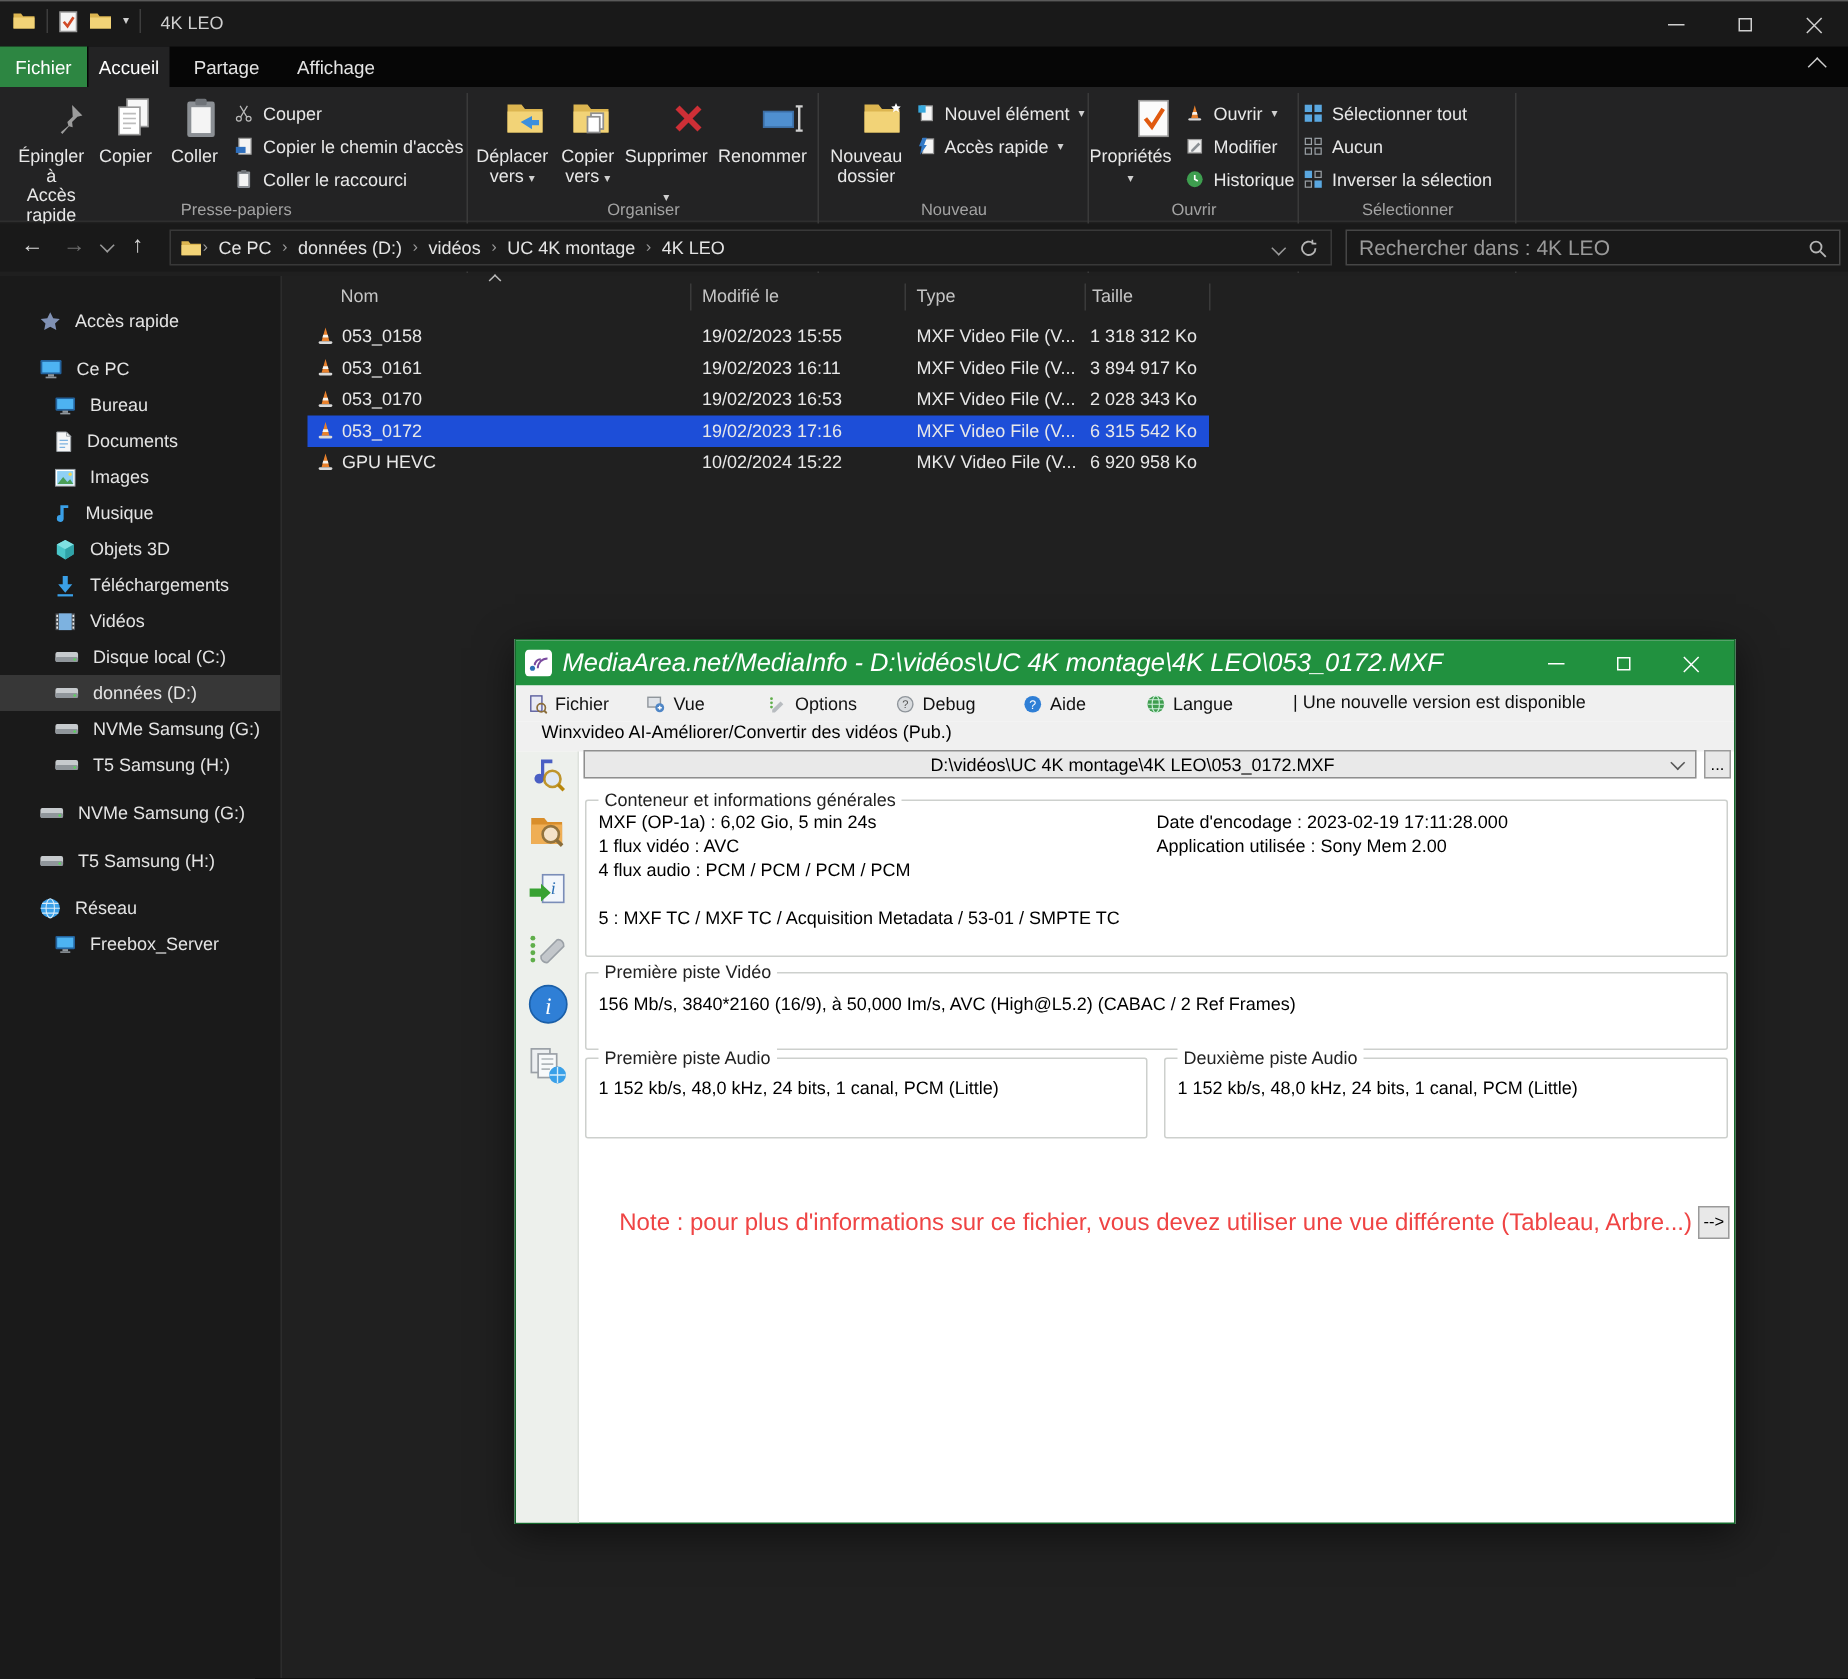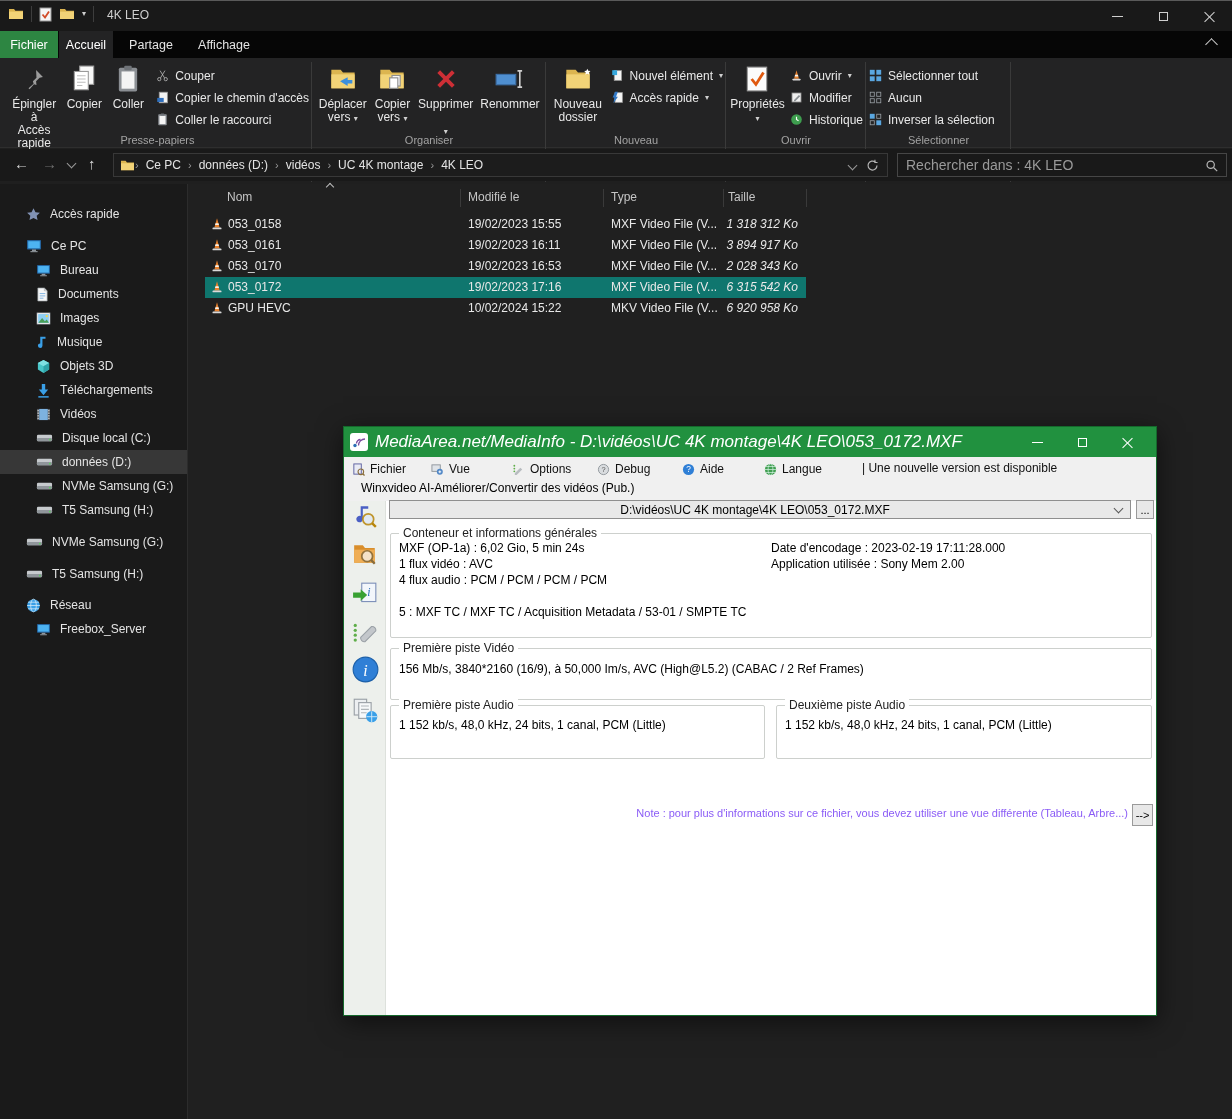--- a/index.html
+++ b/index.html
@@ -33,21 +33,21 @@
   .tab-view { left:190px; width:68px; color:#e4e4e4; }
   .ribbon-collapse { position:absolute; right:16px; top:9px; width:9px; height:9px;
     border-left:1.6px solid #cfcfcf; border-top:1.6px solid #cfcfcf; transform:rotate(45deg); }
 
   
   .ribbon { position:absolute; top:57px; left:0; width:100%; height:90px; background:#232324; border-bottom:1px solid #2e2e2e; }
   .rgroup { position:absolute; top:0; height:90px; }
   .rgsep { position:absolute; top:4px; width:1px; height:120px; background:#3a3a3a; }
   .grouplabel { position:absolute; bottom:2px; left:0; width:100%; text-align:center; font-size:11px; color:#a3a3a3; }
   .bigrow { display:flex; align-items:flex-start; padding-top:3px; }
-  .bigbtn { display:flex; flex-direction:column; align-items:center; padding:1px 5px; min-width:44px; }
+  .bigbtn { display:flex; flex-direction:column; align-items:flex-end; padding:1px 5px; min-width:44px; }
   .bigbtn .ic { height:34px; display:flex; align-items:center; justify-content:center; }
   .bigbtn .lbl { font-size:12px; line-height:13px; text-align:center; white-space:pre-line; color:#e8e8e8; margin-top:2px; }
   .caret { font-size:8px; color:#cfcfcf; line-height:8px; }
   .smallcol { display:flex; flex-direction:column; gap:5px; padding-top:6px; }
   .smallbtn { display:flex; align-items:center; gap:6px; height:17px; font-size:12px; color:#e8e8e8; white-space:nowrap; }
 
   
   .addrrow { position:absolute; top:148px; left:0; width:100%; height:32px; background:#191919; }
   .navbtn { position:absolute; top:6px; font-size:15px; color:#d8d8d8; }
   .chev-down { width:7px; height:7px; border-left:1.4px solid #9a9a9a; border-top:1.4px solid #9a9a9a; transform:rotate(225deg); }
@@ -67,26 +67,26 @@
   .pane-divider { position:absolute; top:183px; left:187px; width:1px; bottom:0; background:#2c2c2c; }
 
   
   .filepane { position:absolute; top:183px; left:188px; right:0; bottom:0; background:#202020; }
   .lheader { position:absolute; top:3px; left:17px; width:601px; height:22px; color:#c5c5c5; font-size:12px; }
   .lh-cell { position:absolute; top:3px; }
   .lh-sep { position:absolute; top:2px; width:1px; height:18px; background:#3a3a3a; }
   .sort-caret { position:absolute; left:122px; top:-3px; width:6px; height:6px; border-left:1.2px solid #bdbdbd; border-top:1.2px solid #bdbdbd; transform:rotate(45deg); }
   .rows { position:absolute; top:30px; left:17px; width:601px; }
   .frow { position:relative; height:21px; }
-  .frow.sel { background:#0f766e; }
+  .frow.sel { background:#1d4ed8; }
   .frow .fic { position:absolute; left:5px; top:3px; }
   .frow .fname { position:absolute; left:23px; top:3px; }
   .frow .fdate { position:absolute; left:263px; top:3px; }
   .frow .ftype { position:absolute; left:406px; top:3px; }
-  .frow .fsize { position:absolute; left:495px; top:3px; width:98px; text-align:right;font-style:italic; }
+  .frow .fsize { position:absolute; left:495px; top:3px; width:98px; text-align:right; }
 
   
   .mi { position:absolute; left:343px; top:425px; width:814px; height:590px; background:#fff;
         border:1px solid #15692c; box-shadow:0 6px 24px rgba(0,0,0,.55); }
   .mi-title { position:absolute; top:0; left:0; width:100%; height:30px; background:#21913f; display:flex; align-items:center; }
   .mi-title .t { color:#fff; font-size:17px; margin-left:7px;font-style:italic; }
   .mi-ctrl { position:absolute; right:6px; top:0; height:30px; display:flex; }
   .mi-ctrl .wbtn { width:45px; }
   .mi-ctrl .ico-min,.mi-ctrl .ico-max { border-color:#fff; background:#fff; }
   .mi-ctrl .ico-max { background:transparent; }
@@ -97,21 +97,21 @@
   .mi-ad { position:absolute; top:54px; left:0; width:100%; height:20px; background:#f0f0f0; color:#000; font-size:12px; padding-left:17px; }
   .mi-strip { position:absolute; top:74px; left:0; width:42px; bottom:0; background:#edf0ec; border-right:1px solid #dde1dc; }
   .mi-tool { position:absolute; left:7px; width:28px; height:28px; display:flex; align-items:center; justify-content:center; }
   .mi-combo { position:absolute; left:45px; top:73px; width:742px; height:19px; background:#e9e9e9; border:1px solid #8f8f8f; display:flex; align-items:center; color:#000; }
   .mi-combo .p { flex:1; padding-left:5px; font-size:12px; white-space:nowrap; overflow:hidden;text-align:center; }
   .mi-combo .cv { width:7px; height:7px; border-left:1.4px solid #555; border-top:1.4px solid #555; transform:rotate(225deg); margin-right:8px; margin-top:-3px; }
   .mi-btn { position:absolute; background:#e8e8e8; border:1px solid #9a9a9a; color:#000; font-size:11px; display:flex; align-items:center; justify-content:center; }
   .fs { position:absolute; border:1px solid #cdd0cd; border-radius:2px; }
   .fs .legend { position:absolute; top:-8px; left:8px; background:#fff; padding:0 4px; color:#222; font-size:12px; white-space:nowrap; }
   .fs .ln { position:absolute; color:#000; font-size:12px; white-space:nowrap; }
-  .mi-note { position:absolute; left:42px; top:380px; width:742px; text-align:right; color:#8b5cf6; font-size:11px; }
+  .mi-note { position:absolute; left:42px; top:380px; width:742px; text-align:right; color:#ef4444; font-size:16px; }
 
   svg { display:block; }
 </style>
 </head>
 <body>
 
 <div id="root">
 
   <div class="titlebar">
     <div class="qat">

